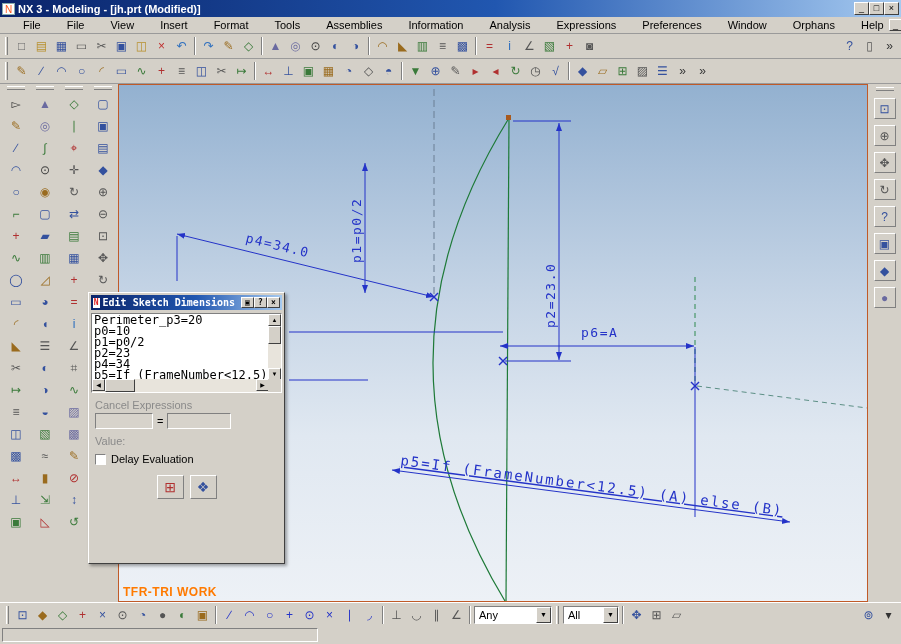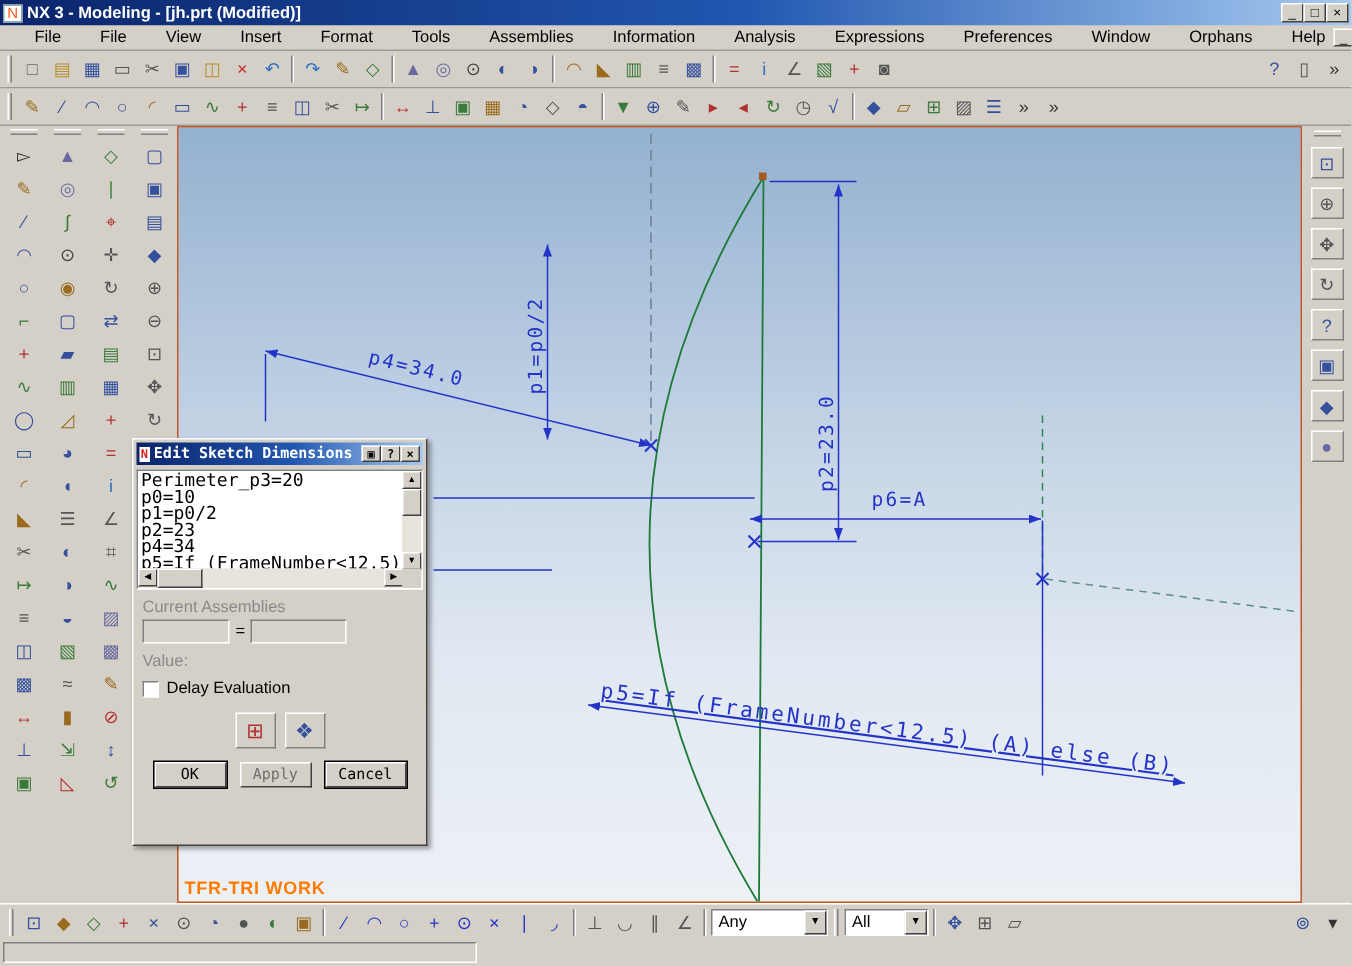--- a/index.html
+++ b/index.html
@@ -432,39 +432,34 @@
       <div class="sb-btn" style="margin-top:auto">▼</div>
     </div>
     <div class="hscroll">
       <div class="sb-btn">◀</div>
       <div class="h-thumb"></div>
       <div class="sb-btn" style="margin-left:auto">▶</div>
     </div>
     <div class="sb-corner"></div>
   </div>
 
-  <div class="dim-label">Current Assemblies</div>
+  <div class="dim-label">Cancel Expressions</div>
   <div class="expr-row">
     <div class="field f1"></div>
     <span>=</span>
     <div class="field f2"></div>
   </div>
 
   <div class="dim-label">Value:</div>
 
   <div class="cb-row">
     <span class="cbx"></span>
     <span>Delay Evaluation</span>
   </div>
 
   <div class="icon-btn-row">
 
   <div class="icon-btn" style="color: rgb(176, 48, 48);">⊞</div>
       <div class="icon-btn" style="color: rgb(52, 81, 158);">❖</div>
     </div>
 
 
-  <div class="btn-row">
-    <div class="btn b-ok default">OK</div>
-    <div class="btn b-apply">Apply</div>
-    <div class="btn b-cancel default">Cancel</div>
-  </div>
 </div>
 
 </body></html>

